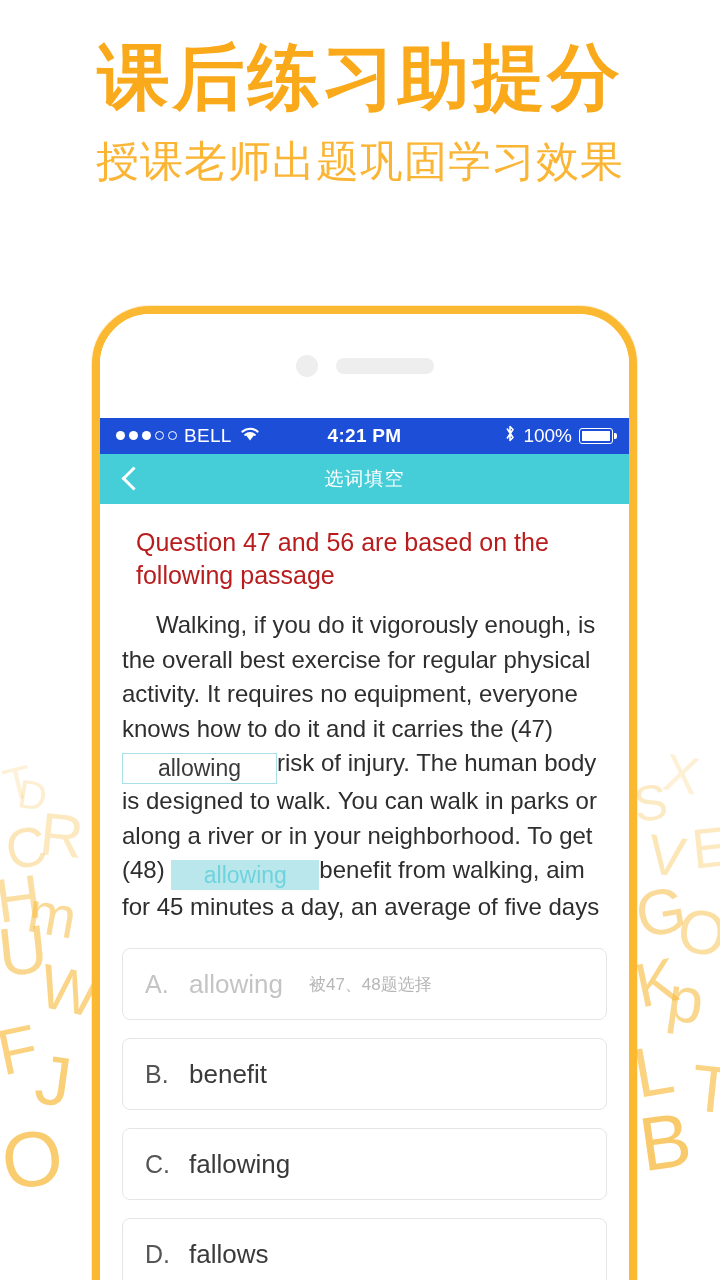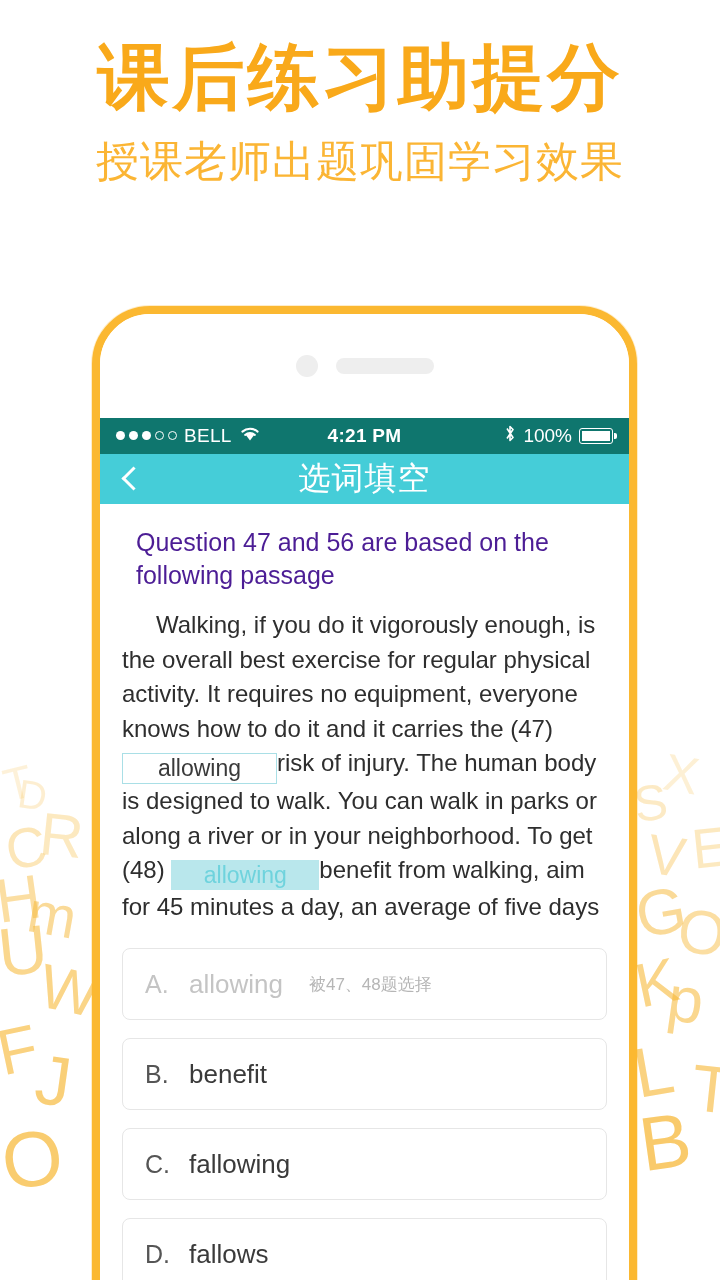--- a/index.html
+++ b/index.html
@@ -82,21 +82,21 @@
   
   .screen {
     background:#ffffff;
     height:calc(100% - 104px);
     display:flex;
     flex-direction:column;
   }
 
   
   .status-bar {
-    background:#0f766e;
+    background:#1d4ed8;
     height:40px;
     display:flex;
     align-items:center;
     padding:0 16px;
     color:#ffffff;
     font-size:19px;
     position:relative;
   }
   .sb-left { display:flex; align-items:center; gap:7px; }
   .dots { display:flex; gap:4px; align-items:center; }
@@ -143,33 +143,33 @@
   .back-chevron::before {
     content:"";
     position:absolute; left:7px; top:4px;
     width:14px; height:14px;
     border-left:3px solid #fff;
     border-bottom:3px solid #fff;
     transform:rotate(45deg);
   }
   .nav-title {
     position:absolute; left:0; right:0; text-align:center;
-    color:#ffffff; font-size:32px; letter-spacing:1px;
+    color:#ffffff; font-size:19px; letter-spacing:1px;
   }
 
   
   .passage {
     padding:22px 22px 0 22px;
     flex:0 0 auto;
     height:428px;
     overflow:hidden;
   }
   .q-head {
     font-size:25px;
-    color:#4c1d95;
+    color:#b91c1c;
     line-height:1.32;
     padding-left:14px;
     margin-bottom:16px;
   }
   .para {
     font-size:24px;
     color:#2e2e2e;
     line-height:1.44;
     text-align:left;
   }

